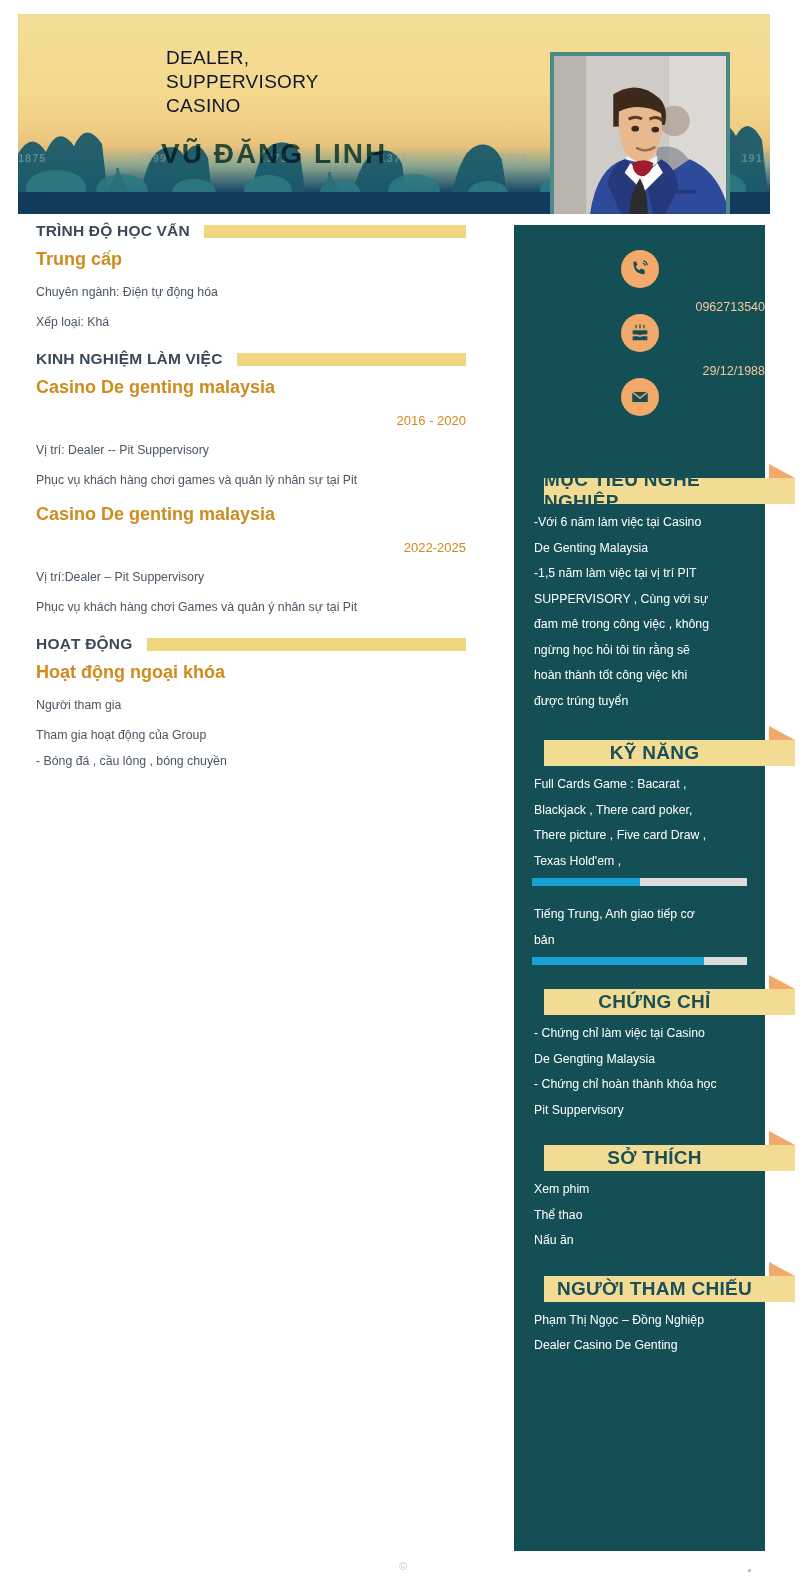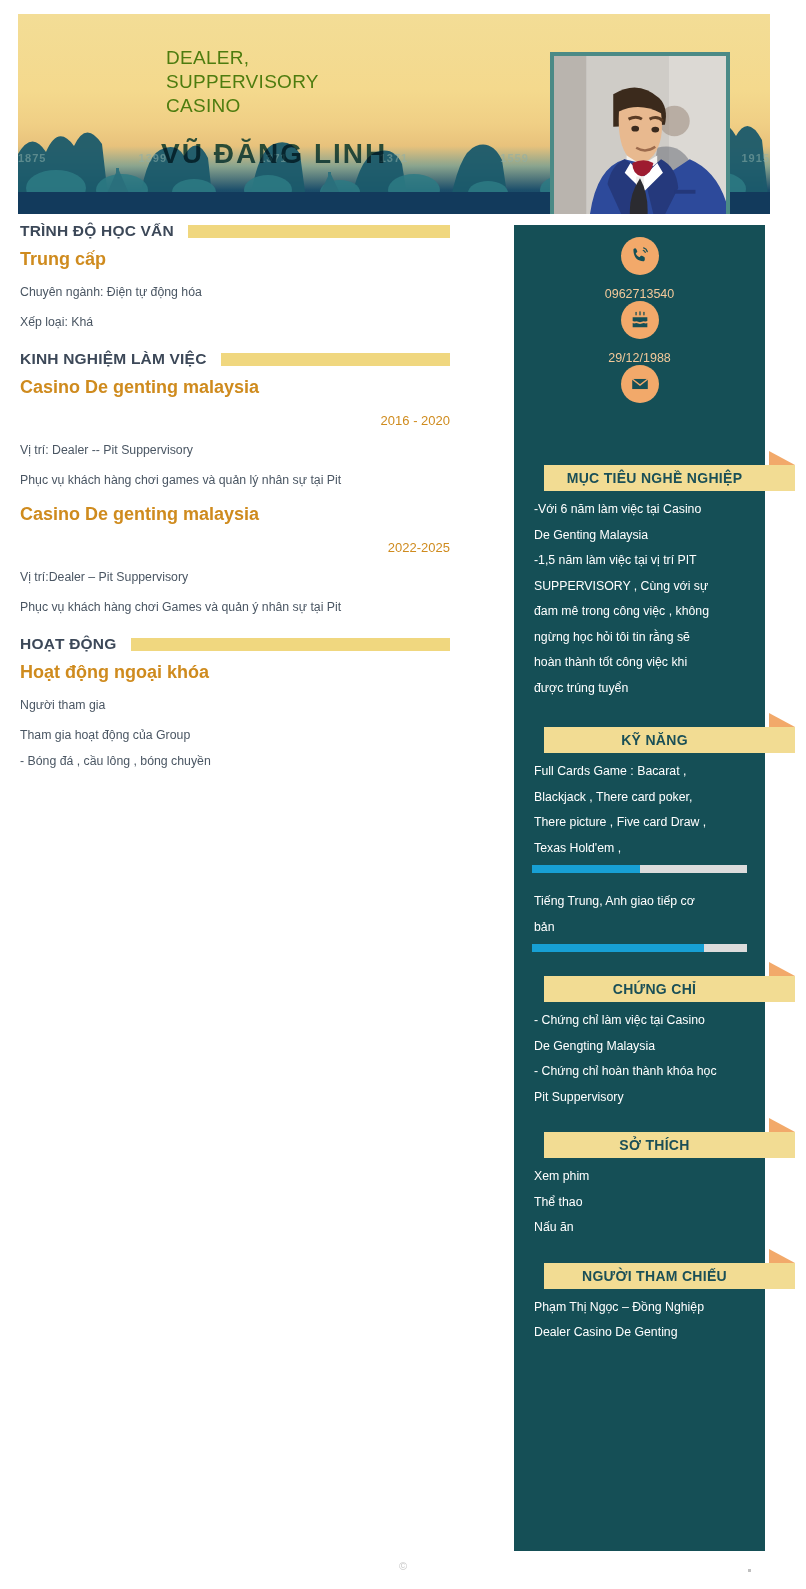--- a/index.html
+++ b/index.html
@@ -40,21 +40,21 @@
     color: rgba(140,175,170,0.55);
     font-size: 11px; letter-spacing: 1px; font-weight: bold;
     font-family: "Liberation Sans", sans-serif;
   }
   .hdr-baseline {
     position: absolute; left: 0; right: 0; bottom: 0; height: 22px;
     background: #123a5c;
   }
   .hdr-role {
     position: absolute; left: 148px; top: 32px;
-    color: #4d7c0f;
+    color: #0f172a;
     font-size: 19px; line-height: 24px;
     letter-spacing: .3px;
     font-weight: 400;
     white-space: pre-line;
   }
   .hdr-name {
     position: absolute; left: 143px; top: 124px;
     color: #1d5660;
     font-size: 28px;
     font-weight: bold;
@@ -67,21 +67,21 @@
     width: 180px; height: 182px;
     border: 4px solid #4b8a86;
     background: #cfcfcf;
     overflow: hidden;
   }
   .photo-frame svg { display:block; width:100%; height:100%; }
 
   
   .left-col {
     position: absolute;
-    left: 20px; top: 222px;
+    left: 36px; top: 222px;
     width: 430px;
   }
   .sec-head {
     display: flex; align-items: center;
     gap: 14px;
     margin-bottom: 2px;
   }
   .sec-head-title {
     color: #3c4858;
     font-size: 15.5px;
@@ -117,22 +117,22 @@
 
   
   .sidebar {
     position: absolute;
     left: 514px; top: 225px;
     width: 251px;
     height: 1326px;
     background: #154f56;
   }
   .contact-block {
-    padding-top: 12px;
-    text-align: center;
+    padding-top: 25px;
+    text-align: right;
   }
   .ci-circle {
     width: 38px; height: 38px;
     margin: 0 auto;
     border-radius: 50%;
     background: #f2a96a;
     display: flex; align-items: center; justify-content: center;
   }
   .ci-circle svg { display: block; }
   .ci-text {
@@ -153,21 +153,21 @@
     position: absolute;
     left: 30px;
     right: -30px;
     top: 0;
     height: 26px;
     background: #f2dc93;
     display: flex; align-items: center; justify-content: center;
   }
   .ribbon-band span {
     color: #1a4f57;
-    font-size: 14px;
+    font-size: 19px;
     font-weight: bold;
     letter-spacing: .3px;
     padding-right: 30px;
   }
   .ribbon-fold {
     position: absolute;
     right: -30px; top: -14px;
     width: 0; height: 0;
     border-left: 26px solid #f2a96a;
     border-top: 14px solid transparent;

